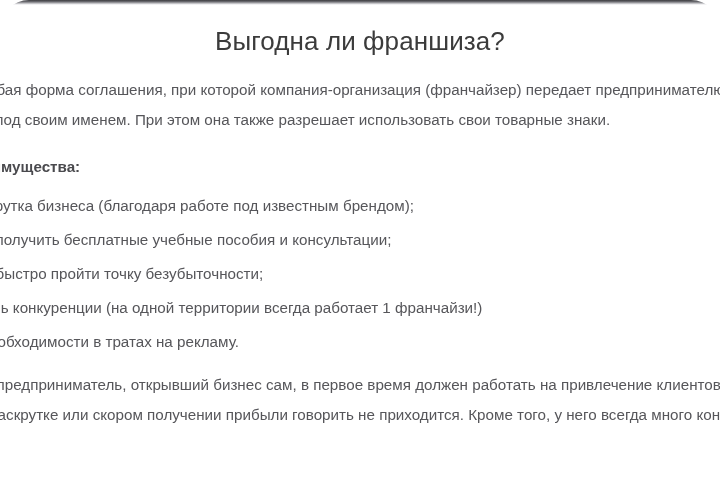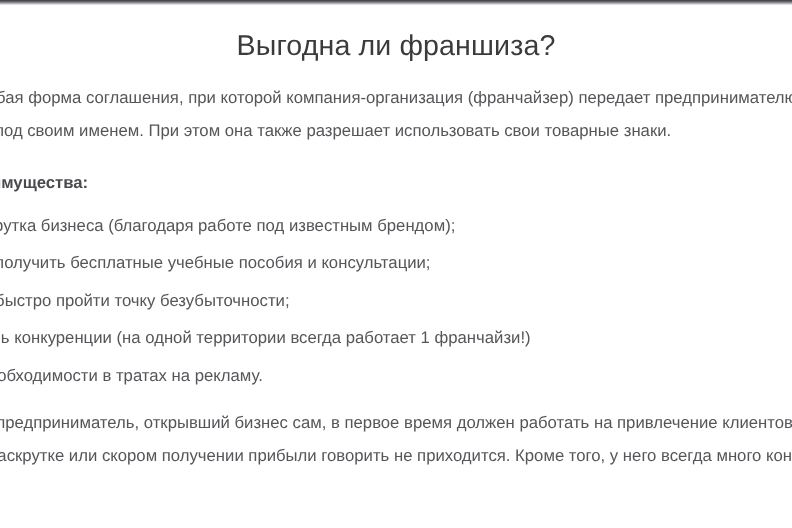--- a/index.html
+++ b/index.html
@@ -14,20 +14,21 @@
     font-family: "Liberation Sans", "DejaVu Sans", sans-serif;
     overflow: hidden;
   }
 
   .page {
     position: relative;
     width: 720px;
     height: 480px;
     background: #ffffff;
     overflow: hidden;
+    border-radius: 29px;
   }
 
   
   .top-shadow {
     position: absolute;
     top: 0;
     left: 0;
     width: 720px;
     height: 5px;
     background: linear-gradient(to bottom,

